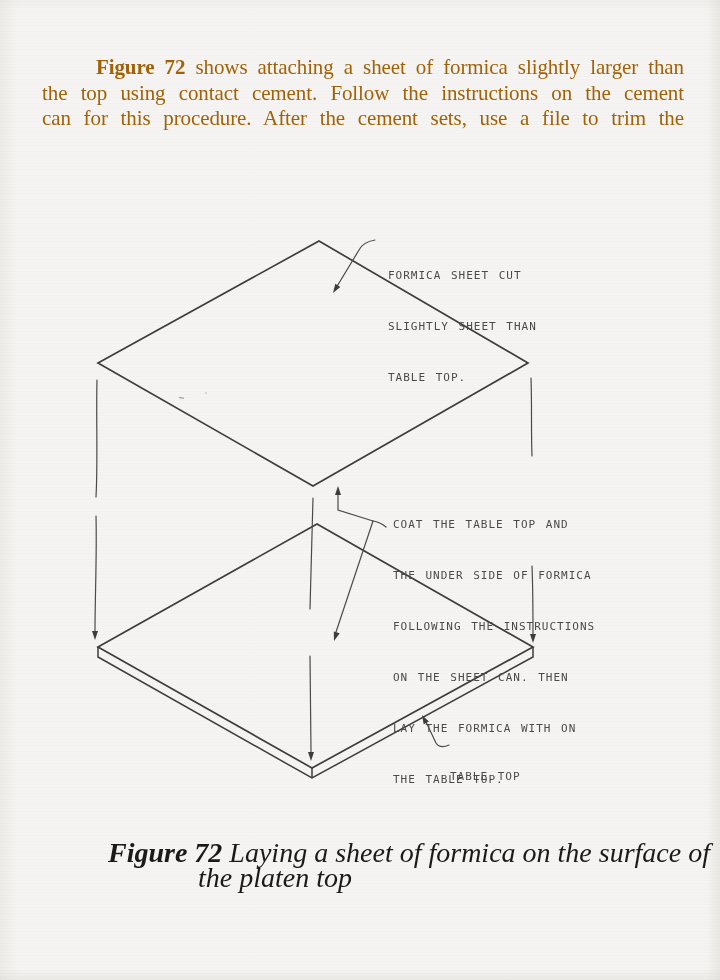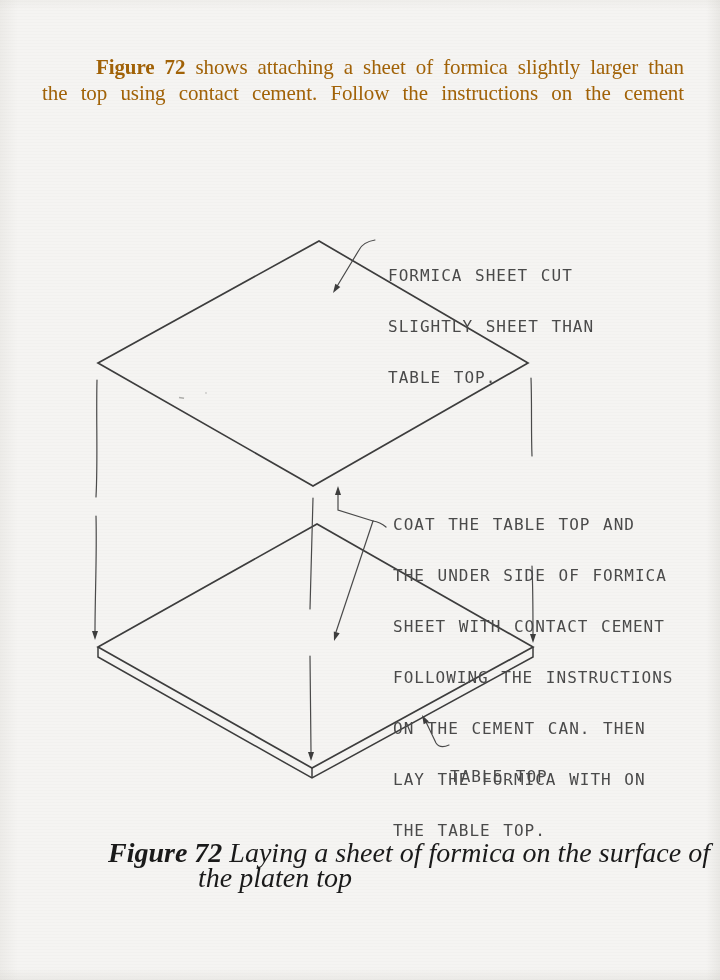--- a/index.html
+++ b/index.html
@@ -27,21 +27,21 @@
     color:#a16207;
     letter-spacing:-0.1px;
   }
   .par-line{white-space:nowrap;}
   .jl{text-align:justify;text-align-last:justify;white-space:normal;}
   .indent{text-indent:54px;}
   .bold{font-weight:bold;}
   .draft{
     position:absolute;
     font-family:"DejaVu Sans Mono", monospace;
-    font-size:16px;line-height:17px;
+    font-size:11px;line-height:17px;
     letter-spacing:1px;word-spacing:2px;
     color:#4a4a4a;
     white-space:pre;
   }
   #label-formica{left:388px;top:233px;}
   #label-coat{left:393px;top:482px;}
   #label-tabletop{left:450px;top:734px;text-align:right;}
   .caption{
     position:absolute;
     font-style:italic;
@@ -54,20 +54,21 @@
   svg{position:absolute;left:0;top:0;}
 </style>
 </head>
 <body>
 
 <div id="paper-texture"></div>
 
 <div class="body-par">
   <div class="par-line jl indent"><span class="bold">Figure 72</span><span> shows attaching a sheet of formica slightly larger than</span></div>
   <div class="par-line jl">the top using contact cement. Follow the instructions on the cement</div>
+  <div class="par-line jl">can for this procedure. After the cement sets, use a file to trim the</div>
 </div>
 
 <svg width="720" height="980" viewBox="0 0 720 980">
 
   <path d="M98,363 L319,241 L528,363 L313,486 Z" fill="none" stroke="#3d3d3d" stroke-width="1.7" stroke-linejoin="miter"></path>
 
   <path d="M98,647 L317,524 L533,647 L312,768 Z" fill="none" stroke="#3d3d3d" stroke-width="1.7" stroke-linejoin="miter"></path>
 
   <path d="M98,647 L98,657 L312,778 L533,657 L533,647" fill="none" stroke="#3d3d3d" stroke-width="1.5"></path>
   <path d="M312,768 L312,778" fill="none" stroke="#3d3d3d" stroke-width="1.5"></path>
@@ -107,23 +108,22 @@
 
 <div id="label-formica" class="draft">
   <div>FORMICA SHEET CUT</div>
   <div>SLIGHTLY SHEET THAN</div>
   <div>TABLE TOP.</div>
 </div>
 
 <div id="label-coat" class="draft">
   <div>COAT THE TABLE TOP AND</div>
   <div>THE UNDER SIDE OF FORMICA</div>
-  <div>SHEET WITH CONTACT CEMENT</div>
   <div>FOLLOWING THE INSTRUCTIONS</div>
-  <div>ON THE CEMENT CAN. THEN</div>
+  <div>ON THE SHEET CAN. THEN</div>
   <div>LAY THE FORMICA WITH ON</div>
   <div>THE TABLE TOP.</div>
 </div>
 
 <div id="label-tabletop" class="draft">
   <div>TABLE TOP</div>
 </div>
 
 <div id="caption-line1" class="caption"><span class="bold">Figure 72</span><span> Laying a sheet of formica on the surface of</span></div>
 <div id="caption-line2" class="caption">the platen top</div>

